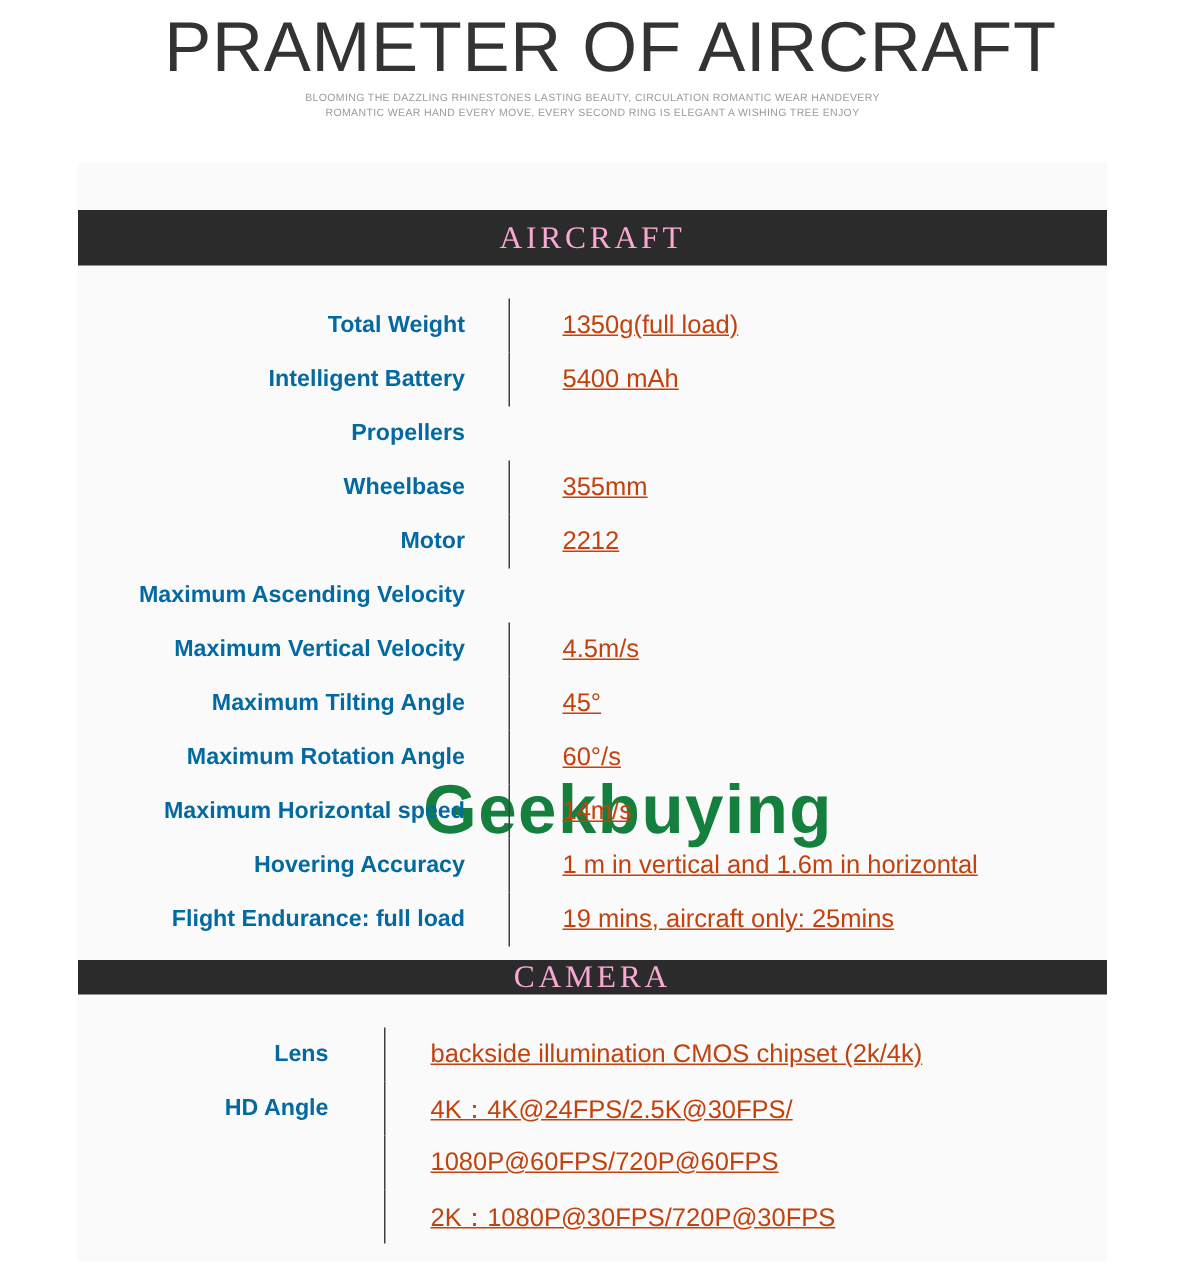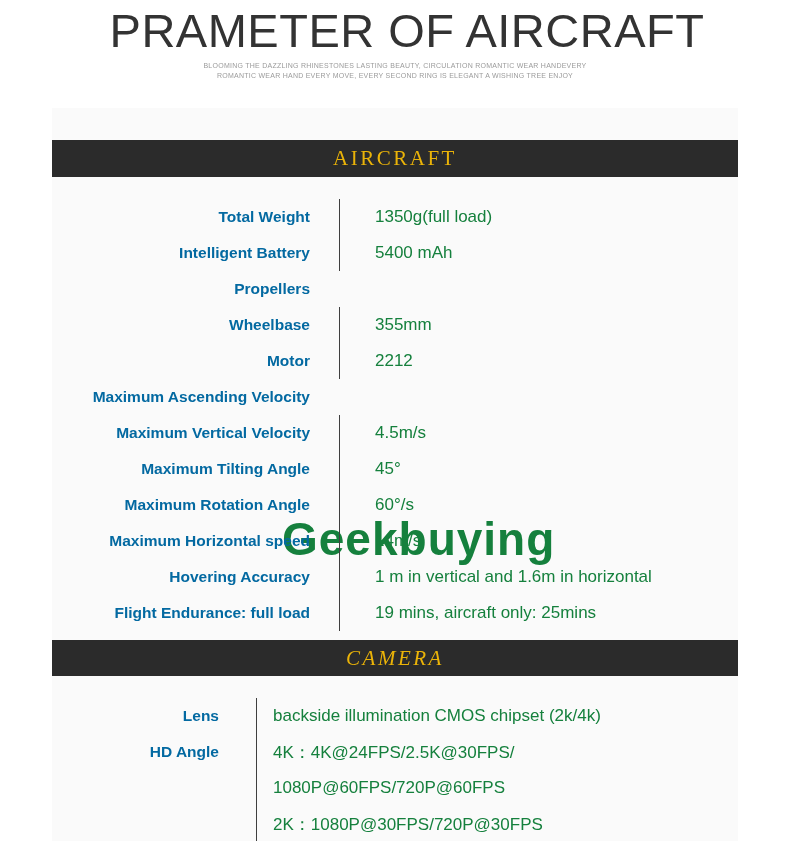--- a/index.html
+++ b/index.html
@@ -33,55 +33,56 @@
   .content-box {
     position: absolute;
     left: 52px; top: 108px;
     width: 686px; height: 733px;
     background: #fafafa;
   }
   .section-banner {
     position: relative; z-index: 2;
     height: 37px;
     background: #2b2b2b;
-    color: #eab308;
+    color: #f9a8d4;
     display: flex;
     align-items: center;
     justify-content: center;
     font-family: "Liberation Serif", serif;
     font-size: 21px;
     letter-spacing: 2.5px;
     font-weight: 400;
   }
   .banner-aircraft { margin-top: 32px; }
-  .banner-camera { margin-top: 9px; height: 36px; font-style: italic; }
+  .banner-camera { margin-top: 9px; height: 23px; }
   .spec-table { position: relative; z-index: 1; margin-top: 22px; }
   .spec-row { display: flex; height: 36px; align-items: center; }
   .cell-label {
     flex: 0 0 auto;
     text-align: right;
     font-weight: bold;
     font-size: 15.5px;
     color: #0369a1;
     white-space: nowrap;
   }
   .cell-value {
     flex: 1 1 auto;
     align-self: stretch;
     display: flex;
     align-items: center;
     border-left: 1px solid #3f3f3f;
     font-size: 17px;
-    color: #15803d;
+    color: #c2410c;
     white-space: nowrap;
+    text-decoration: underline;
   }
   .aircraft-table .cell-label { width: 287px; padding-right: 29px; }
   .aircraft-table .cell-value { padding-left: 35px; }
   .camera-table .cell-label { width: 204px; padding-right: 37px; }
-  .camera-table .cell-value { padding-left: 16px; }
+  .camera-table .cell-value { padding-left: 30px; }
   .watermark {
     position: absolute;
     left: 230px; top: 404px;
     z-index: 0;
     font-size: 46px;
     font-weight: bold;
     letter-spacing: 1px;
     color: #15803d;
     user-select: none;
   }

